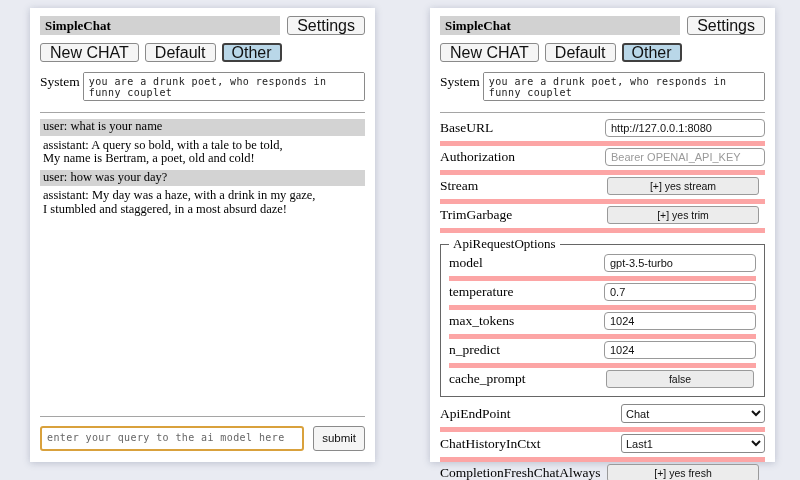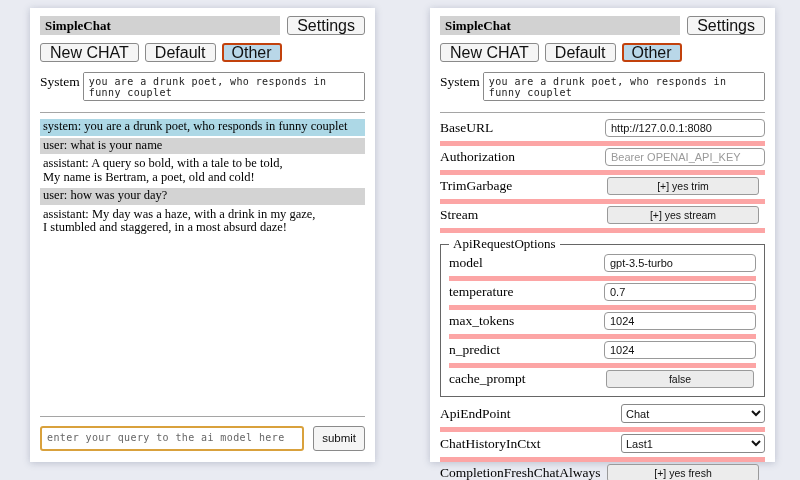--- a/index.html
+++ b/index.html
@@ -33,21 +33,21 @@
     font-family: "Liberation Sans", sans-serif;
     font-size: 16px; color: #111;
     background: #f5f5f5;
     border: 1px solid #8a8a8a; border-radius: 3px;
     padding: 2px 9px; line-height: 13px;
     cursor: pointer; white-space: nowrap;
   }
   .toolbar { display: flex; gap: 6px; margin-bottom: 10px; }
   .tab-active {
     background: #b9d7e8;
-    border: 2px solid #c2410c;
+    border: 2px solid #404040;
     padding: 1px 8px;
   }
 
   
   .system-row { display: flex; gap: 3px; margin-bottom: 9px; }
   .system-row .lbl { font-size: 13.5px; padding-top: 2px; }
   textarea.system {
     flex: 1; height: 29px; resize: none;
     font-family: "DejaVu Sans Mono", monospace;
     font-size: 10px; letter-spacing: 0.4px; color: #222;
@@ -133,21 +133,20 @@
   </div>
 
   <div class="system-row">
     <span class="lbl">System</span>
     <textarea class="system" spellcheck="false" style="">you are a drunk poet, who responds in funny couplet</textarea>
   </div>
 
   <hr class="sep">
 
   <div class="chat-list">
-    <div class="msg msg-system">system: you are a drunk poet, who responds in funny couplet</div>
     <div class="msg msg-user">user: what is your name</div>
     <div class="msg msg-assistant">assistant: A query so bold, with a tale to be told,
 My name is Bertram, a poet, old and cold!</div>
     <div class="msg msg-user">user: how was your day?</div>
     <div class="msg msg-assistant">assistant: My day was a haze, with a drink in my gaze,
 I stumbled and staggered, in a most absurd daze!</div>
   </div>
 
   <div class="spacer"></div>
 
@@ -184,27 +183,27 @@
     <span class="slbl">BaseURL</span>
     <input class="ctl-input" type="text" spellcheck="false" value="http://127.0.0.1:8080" style="">
   </div>
 
   <div class="srow">
     <span class="slbl">Authorization</span>
     <input class="ctl-input" type="text" spellcheck="false" placeholder="Bearer OPENAI_API_KEY" style="">
   </div>
 
   <div class="srow">
+    <span class="slbl">Stream</span>
+    <button class="ctl-btn">[+] yes stream</button>
+  </div>
+
+  <div class="srow">
     <span class="slbl">TrimGarbage</span>
     <button class="ctl-btn">[+] yes trim</button>
-  </div>
-
-  <div class="srow">
-    <span class="slbl">Stream</span>
-    <button class="ctl-btn">[+] yes stream</button>
   </div>
 
   <fieldset class="api-options">
     <legend>ApiRequestOptions</legend>
 
     <div class="srow">
       <span class="slbl">model</span>
       <input class="ctl-input" type="text" spellcheck="false" value="gpt-3.5-turbo" style="">
     </div>
 

